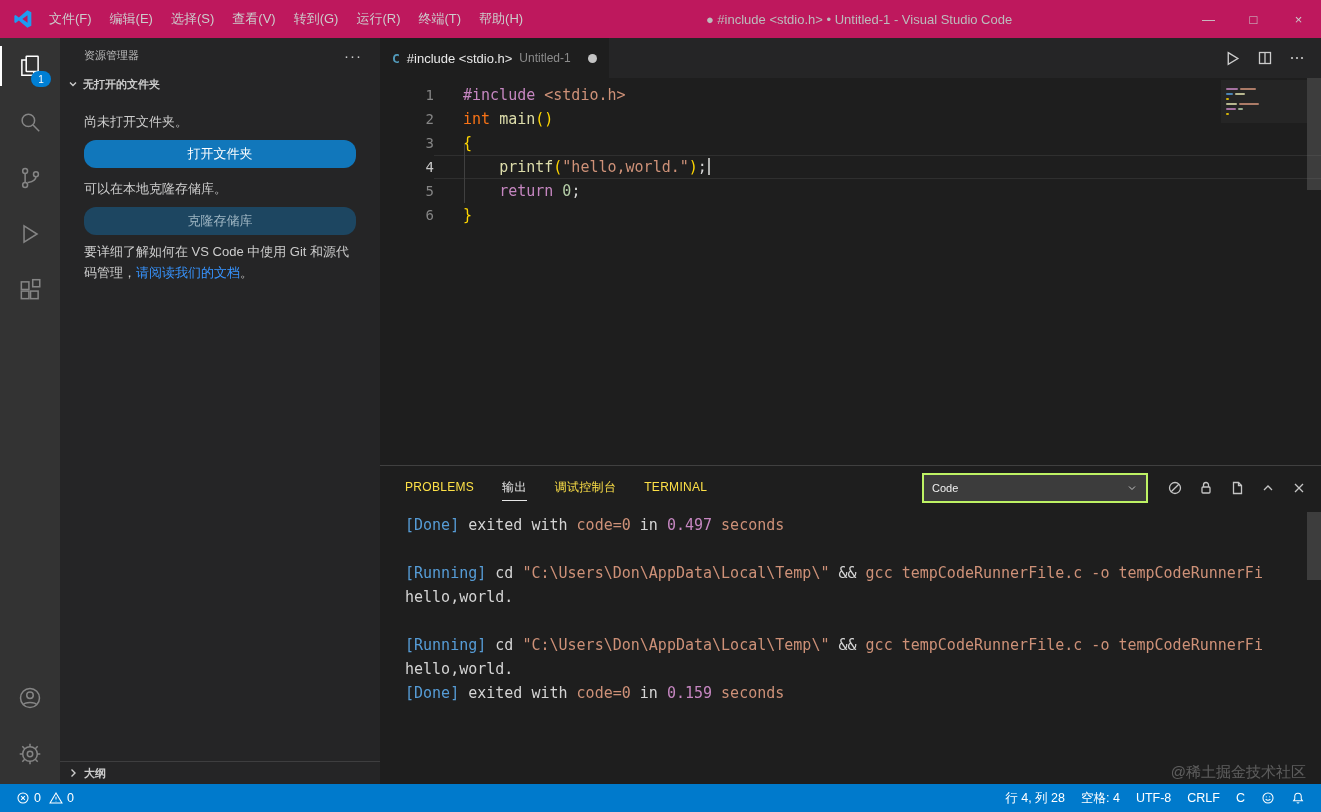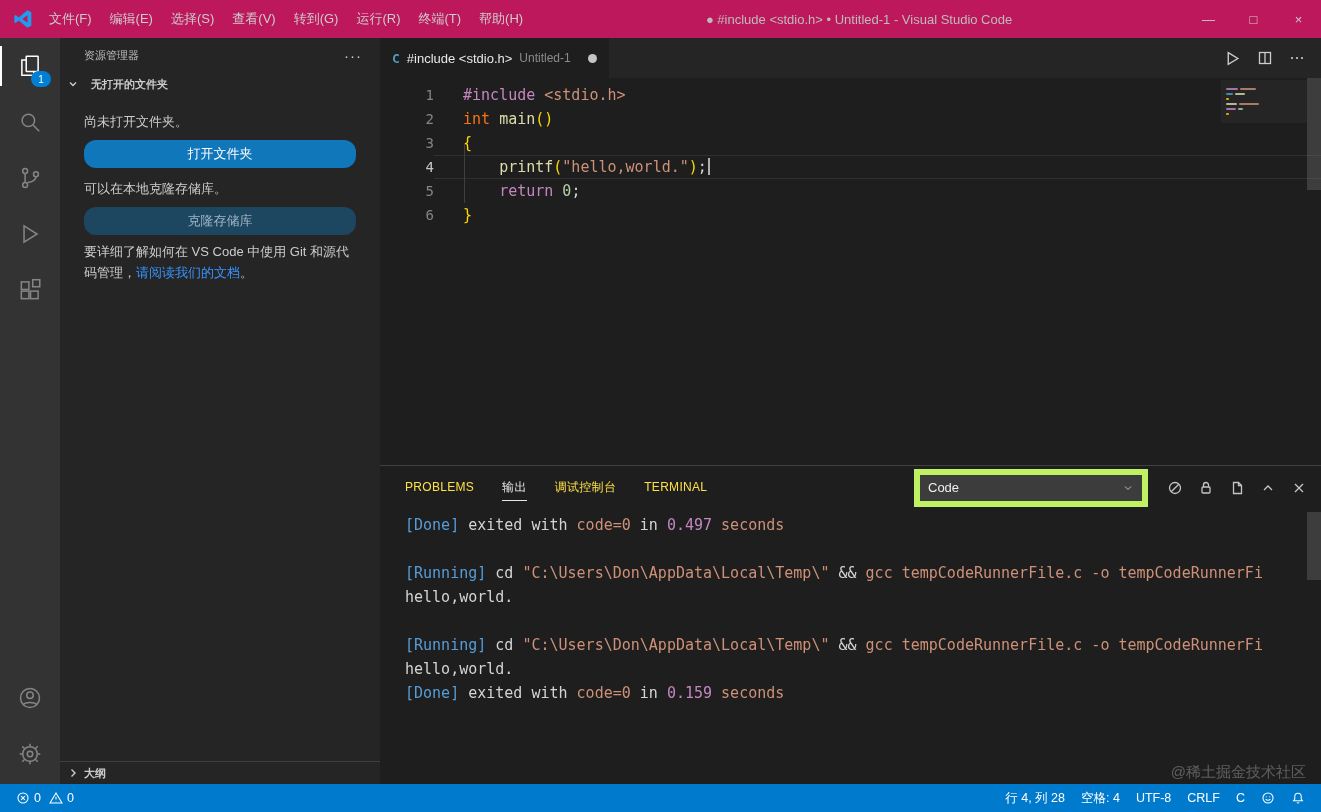--- a/index.html
+++ b/index.html
@@ -30,21 +30,21 @@
   .ab-item svg{stroke:currentColor;fill:none;stroke-width:1.4;}
   .ab-bottom{margin-top:auto;padding-bottom:2px;display:flex;flex-direction:column;align-items:center;}
   .badge{position:absolute;right:9px;bottom:7px;min-width:16px;height:16px;border-radius:9px;background:#007fd4;
          font-size:10px;color:#ffffff;display:flex;align-items:center;justify-content:center;padding:0 2px;}
 
   
   .sidebar{width:320px;background:#252526;display:flex;flex-direction:column;flex-shrink:0;color:#cccccc;min-height:0;}
   .sb-header{height:35px;display:flex;align-items:center;padding:0 18px 0 24px;font-size:11px;color:#bbbbbb;flex-shrink:0;}
   .sb-header .spacer{flex:1;}
   .more-btn{color:#cccccc;font-size:15px;cursor:pointer;letter-spacing:1px;}
-  .sb-section{height:22px;display:flex;align-items:center;font-size:11px;font-weight:bold;color:#cccccc;padding-left:5px;gap:10px;flex-shrink:0;cursor:pointer;}
+  .sb-section{height:22px;display:flex;align-items:center;font-size:11px;font-weight:bold;color:#cccccc;padding-left:5px;gap:2px;flex-shrink:0;cursor:pointer;}
   .sb-section svg, .sb-outline svg{stroke:#cccccc;fill:none;stroke-width:1.4;}
   .sb-content{padding:6px 24px 0;font-size:13px;line-height:21px;}
   .sb-text{margin:10px 0 8px;}
   .btn{display:block;width:100%;height:28px;border:none;border-radius:12px;font-size:13px;font-family:inherit;color:#ffffff;background:#1177bb;margin:4px 0 6px;cursor:pointer;}
   .btn.secondary{background:rgba(17,119,187,0.40);color:#9fb6c3;margin-top:6px;}
   .sb-help{margin-top:6px;}
   .link{color:#3794ff;cursor:pointer;}
   .sb-outline{margin-top:auto;height:22px;border-top:1px solid rgba(128,128,128,0.28);display:flex;align-items:center;font-size:11px;font-weight:bold;padding-left:5px;gap:3px;flex-shrink:0;cursor:pointer;}
 
   
@@ -77,21 +77,21 @@
   .v-thumb{position:absolute;top:0;right:0;width:14px;height:112px;background:rgba(121,121,121,0.35);}
 
   
   .panel{height:318px;flex-shrink:0;border-top:1px solid rgba(128,128,128,0.35);display:flex;flex-direction:column;position:relative;min-height:0;}
   .panel-header{height:43px;display:flex;align-items:center;padding:0 14px 0 25px;flex-shrink:0;}
   .panel-tabs{display:flex;gap:28px;}
   .panel-tab{font-size:12px;color:#fde047;line-height:26px;letter-spacing:0.3px;cursor:pointer;white-space:nowrap;}
   .panel-tab.active{color:#e7e7e7;border-bottom:1px solid #e7e7e7;}
   .panel-actions{margin-left:auto;display:flex;align-items:center;gap:15px;color:#c5c5c5;}
   .panel-actions svg{stroke:#c5c5c5;fill:none;stroke-width:1.3;cursor:pointer;}
-  .dropdown{width:206px;height:26px;background:#3c3c3c;border:6px solid #bef264;color:#f0f0f0;font-size:13px;display:flex;align-items:center;justify-content:space-between;padding:0 8px;margin-right:4px;cursor:pointer;}
+  .dropdown{width:206px;height:26px;background:#3c3c3c;border:2px solid #bef264;color:#f0f0f0;font-size:11px;display:flex;align-items:center;justify-content:space-between;padding:0 8px;margin-right:4px;cursor:pointer;}
   .panel-output{flex:1;padding:4px 0 0 25px;font-family:"DejaVu Sans Mono","Liberation Mono",monospace;font-size:15px;overflow:hidden;position:relative;min-height:0;}
   .out-line{height:24px;line-height:24px;white-space:pre;}
   .panel .v-thumb{top:46px;height:68px;}
 
   
   .statusbar{height:28px;background:#007acc;color:#ffffff;display:flex;align-items:center;font-size:12.5px;flex-shrink:0;padding:0 8px;}
   .sb-item{display:flex;align-items:center;gap:4px;padding:0 8px;height:100%;cursor:pointer;white-space:nowrap;}
   .sb-right{margin-left:auto;display:flex;align-items:center;}
   .statusbar svg{stroke:#ffffff;fill:none;stroke-width:1.2;}
 

